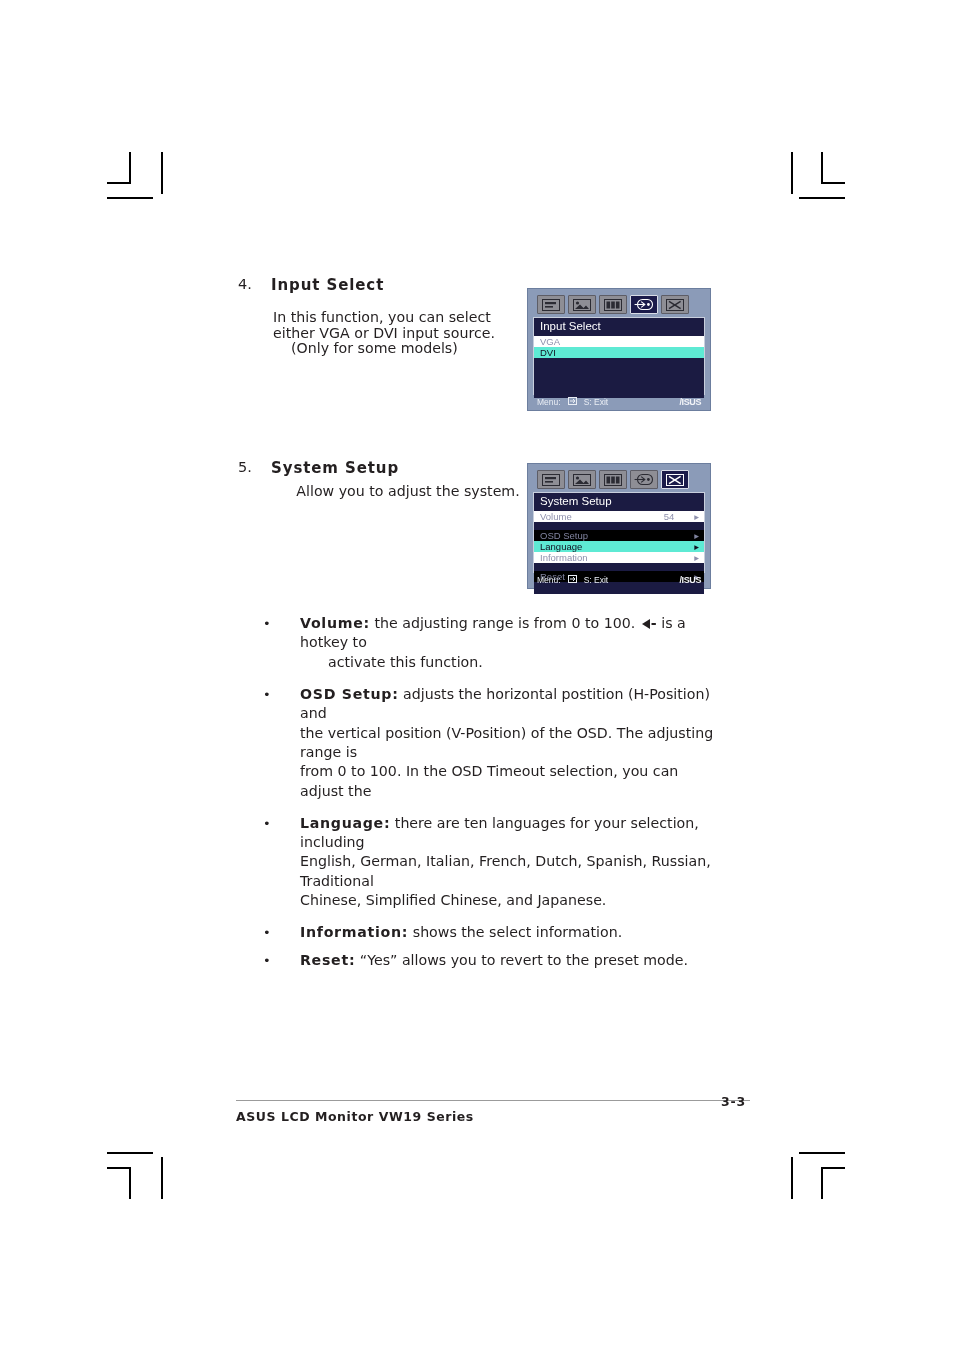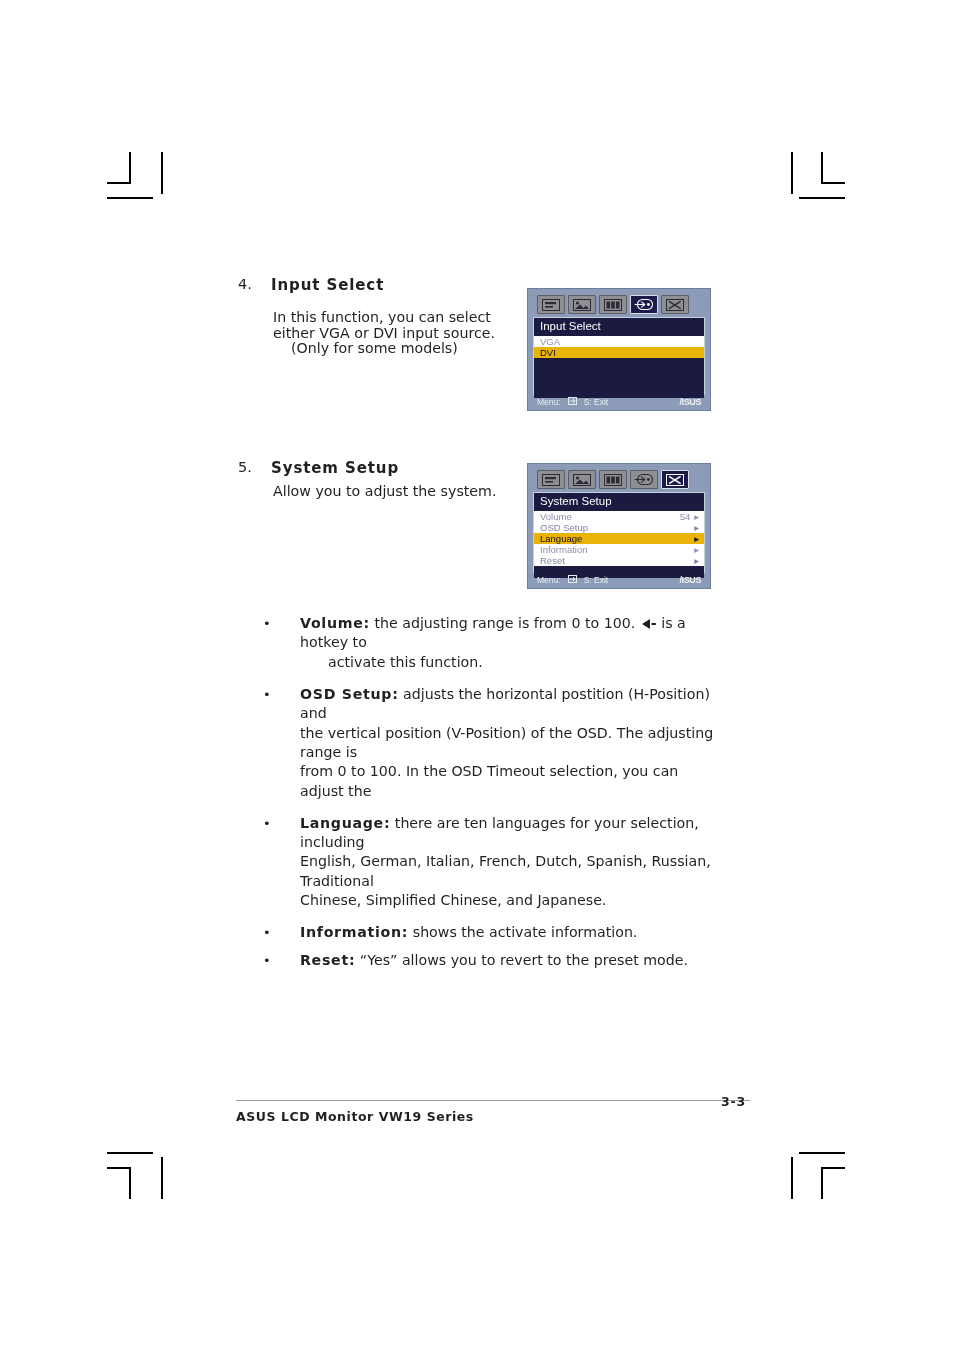--- a/index.html
+++ b/index.html
@@ -110,24 +110,24 @@
     display: flex;
     align-items: center;
     justify-content: space-between;
     height: 11px;
     padding: 0 5px 0 6px;
     font-size: 9.5px;
     font-family: "Liberation Sans", sans-serif;
     line-height: 11px;
   }
   .osd-row .lbl { white-space: nowrap; }
-  .osd-row .val { display: flex; align-items: center; gap: 4px; }
+  .osd-row .val { display: flex; align-items: center; gap: 20px; }
   .osd-row.dim   { background: #ffffff; color: #8e90ad; }
-  .osd-row.dim2  { background: #ffffff; color: #80839f; }
-  .osd-row.hi    { background: #eab308; color: #111122; text-align: center; }
+  .osd-row.dim2  { background: #000000; color: #80839f; margin-top: 8px; }
+  .osd-row.hi    { background: #5eead4; color: #111122; text-align: center; }
   .osd-spacer { background: #1b1b42; }
 
   .osd-footer {
     display: flex;
     align-items: center;
     justify-content: space-between;
     height: 14px;
     padding: 0 4px 0 4px;
     font-size: 8.5px;
     color: #e9edf4;
@@ -290,21 +290,21 @@
           </svg>
       </span>
       <span>S: Exit</span>
     </span>
     <span class="asus-logo">/ISUS</span>
   </div>
 </div>
 
 <div class="num" style="left:238px; top:459px;">5.</div>
 <div class="heading" style="left:271px; top:459px;">System Setup</div>
-<div class="bodytext" style="left:273px; top:482px; width:270px;">Allow you to adjust the system.</div>
+<div class="bodytext" style="left:273px; top:482px; width:270px;text-align:center;">Allow you to adjust the system.</div>
 
 <div class="osd" style="left:527px; top:463px; width:184px; height:126px;">
 
   <div class="osd-iconbar">
     <div class="osd-icon">
       <svg width="18" height="12" viewBox="0 0 18 12">
           <rect x="0.5" y="0.5" width="17" height="11" fill="none" stroke="#2b2b33"></rect>
           <rect x="3" y="3" width="11" height="2.2" fill="#2b2b33"></rect>
           <rect x="3" y="7" width="8" height="1.6" fill="#2b2b33"></rect>
         </svg>
@@ -428,21 +428,21 @@
       <span>there are ten languages for your selection, including</span>
       <span style="display:block;">English, German, Italian, French, Dutch, Spanish, Russian, Traditional</span>
       <span style="display:block;">Chinese, Simplified Chinese, and Japanese.</span>
     </span>
   </div>
 
   <div class="bullet-item tight">
     <span class="bullet-dot">•</span>
     <span class="bullet-text">
       <b>Information:</b>
-      <span>shows the activate information.</span>
+      <span>shows the select information.</span>
     </span>
   </div>
 
   <div class="bullet-item tight">
     <span class="bullet-dot">•</span>
     <span class="bullet-text">
       <b>Reset:</b>
       <span>“Yes” allows you to revert to the preset mode.</span>
     </span>
   </div>

